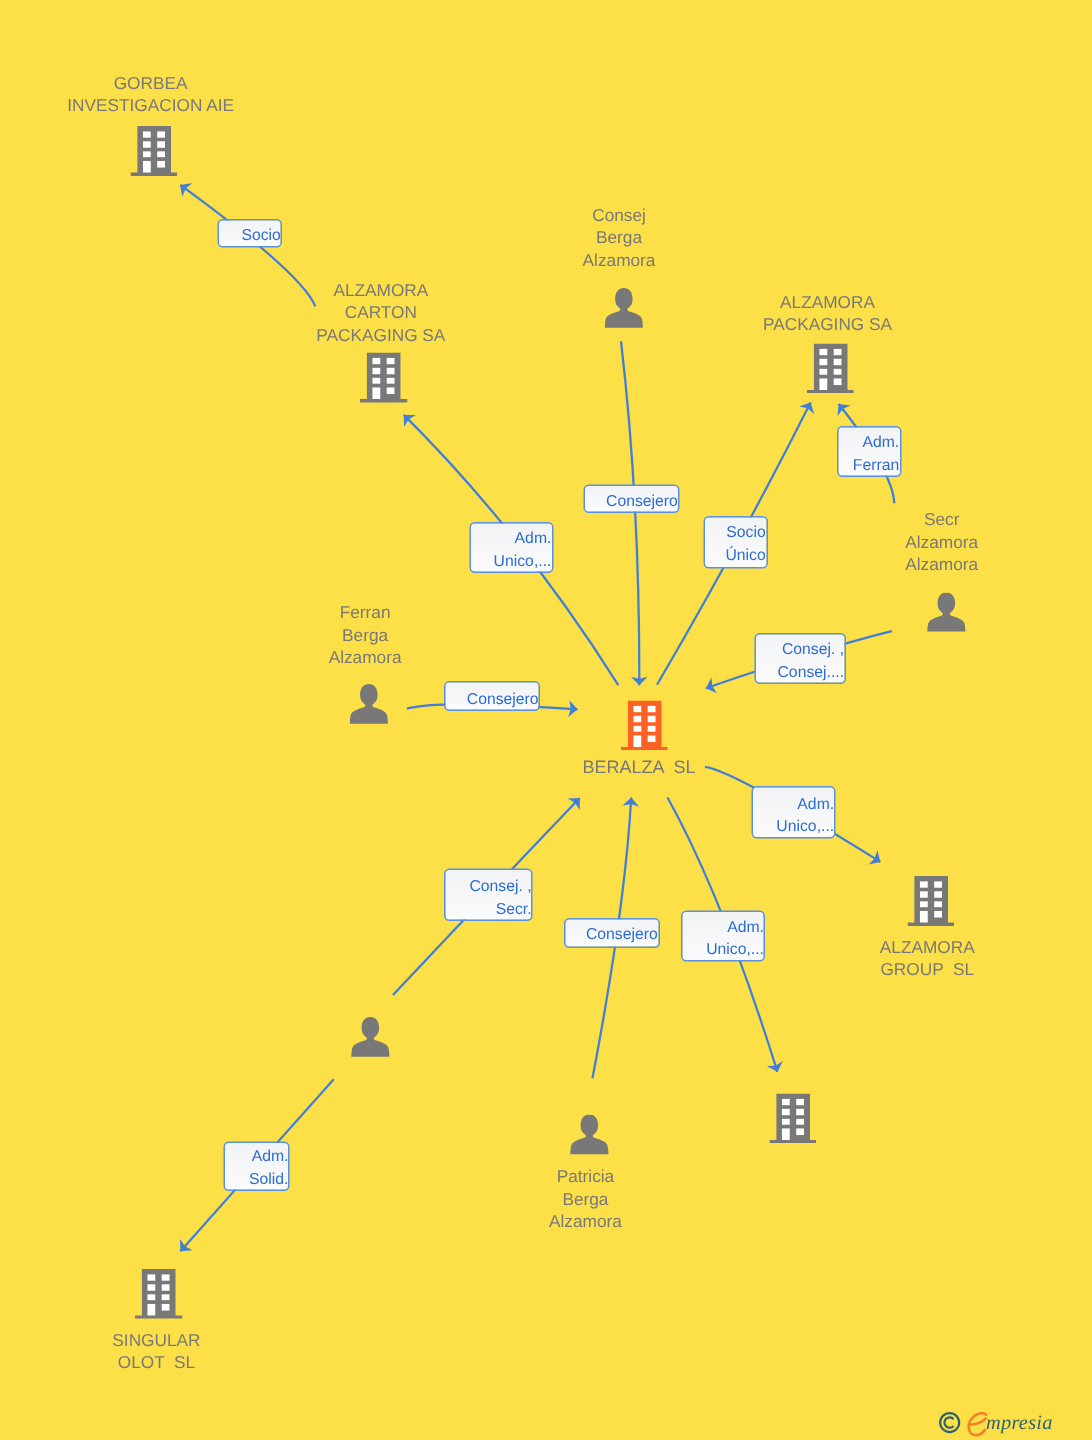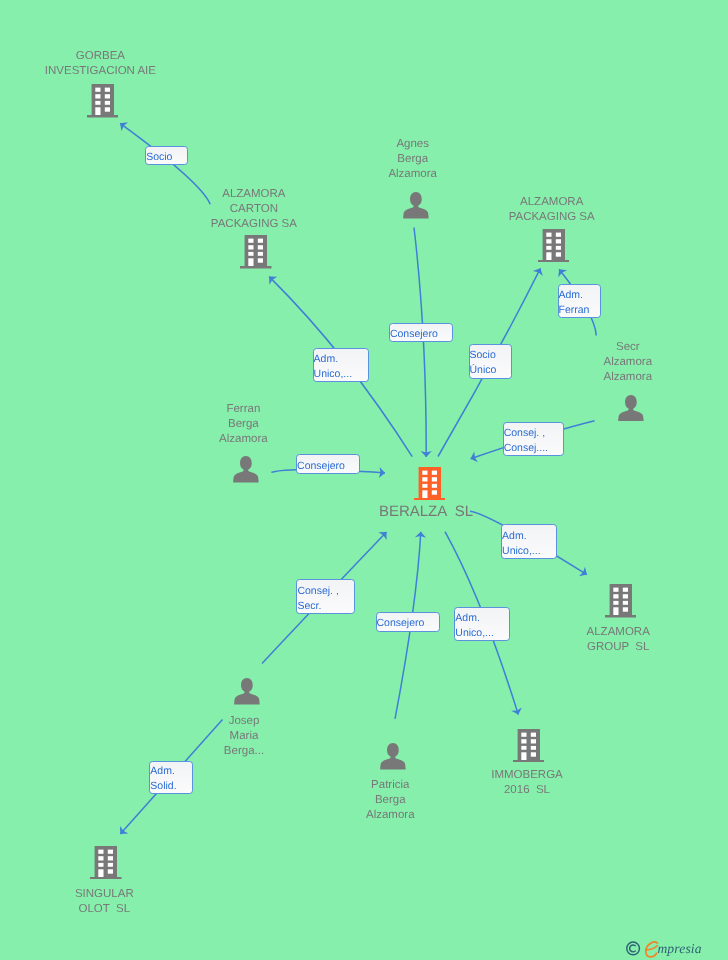--- a/index.html
+++ b/index.html
@@ -1,30 +1,30 @@
 <!DOCTYPE html>
 <html><head>
 <meta charset="utf-8">
 <title>Empresia relationship graph</title>
 <style>
   html,body{margin:0;padding:0;background:#ffffff;-webkit-font-smoothing:antialiased;}
   *{-webkit-font-smoothing:antialiased;}
-  #page{position:relative;width:728px;height:960px;background:#86efac;overflow:hidden;
+  #page{position:relative;width:728px;height:960px;background:#fde047;overflow:hidden;
         font-family:"Liberation Sans",sans-serif;-webkit-font-smoothing:antialiased;text-rendering:geometricPrecision;}
   svg.edges{position:absolute;left:0;top:0;width:728px;height:960px;overflow:visible;}
   .edge{fill:none;stroke:#3f7fd6;stroke-width:1.5;}
   .arrow{fill:#3f7fd6;}
   .node-icon{position:absolute;}
   .node-text{position:absolute;color:#787878;text-align:center;white-space:pre;
              font-size:11.5px;line-height:15px;}
-  .node-text.main{font-size:15px;line-height:15px;}
+  .node-text.main{font-size:12px;line-height:15px;}
   .elabel{position:absolute;box-sizing:border-box;background:linear-gradient(#f2f3f5,#fbfbfc);
           border:1.6px solid #5b92e0;border-radius:3.5px;color:#2a6cd4;
           font-size:10.5px;display:flex;flex-direction:column;
-          align-items:flex-start;justify-content:center;}
+          align-items:flex-end;justify-content:center;}
   .elabel i{font-style:normal;display:block;line-height:15px;white-space:pre;position:relative;top:2px;}
   .brand{position:absolute;display:flex;align-items:baseline;}
 </style>
 </head>
 <body>
 
 <div id="page">
 
 <svg class="edges" viewBox="0 0 728 960">
   <path class="edge" d="M 210.20 204.20 Q 201.50 182.50 120.10 123.30"></path>
@@ -103,21 +103,21 @@
 L 25.65 26.45
 C 25.52 23.60 25.28 21.45 24.85 20.30
 C 24.45 19.35 23.75 18.60 22.60 17.95
 C 21.10 17.15 18.80 16.40 16.80 15.75
 C 15.90 15.45 15.25 15.10 15.25 14.55
 L 15.25 14.15
 C 15.25 13.70 15.50 13.40 16.05 13.10
 C 17.50 12.30 18.75 10.30 18.75 7.25
 C 18.75 3.05 16.55 0.05 12.90 0.05 Z"></path>
 </svg></div>
-  <div class="node-text" style="left:262.70px;top:136.80px;width:300px"><span>Agnes</span><br><span>Berga</span><br><span>Alzamora</span></div>
+  <div class="node-text" style="left:262.70px;top:136.80px;width:300px"><span>Consej</span><br><span>Berga</span><br><span>Alzamora</span></div>
   <div class="node-icon" style="left:617.60px;top:394.80px"><svg width="26.0" height="26.6" viewBox="0 0 26.0 26.6">
 <path fill="#787878" d="
 M12.90 0.05
 C 9.25 0.05 7.05 3.05 7.05 7.25
 C 7.05 10.30 8.30 12.30 9.75 13.10
 C 10.30 13.40 10.55 13.70 10.55 14.15
 L 10.55 14.55
 C 10.55 15.10 9.90 15.45 9.00 15.75
 C 7.00 16.40 4.70 17.15 3.20 17.95
 C 2.05 18.60 1.35 19.35 0.95 20.30
@@ -193,21 +193,20 @@
 L 25.65 26.45
 C 25.52 23.60 25.28 21.45 24.85 20.30
 C 24.45 19.35 23.75 18.60 22.60 17.95
 C 21.10 17.15 18.80 16.40 16.80 15.75
 C 15.90 15.45 15.25 15.10 15.25 14.55
 L 15.25 14.15
 C 15.25 13.70 15.50 13.40 16.05 13.10
 C 17.50 12.30 18.75 10.30 18.75 7.25
 C 18.75 3.05 16.55 0.05 12.90 0.05 Z"></path>
 </svg></div>
-  <div class="node-text" style="left:94.00px;top:714.20px;width:300px"><span>Josep</span><br><span>Maria</span><br><span>Berga...</span></div>
   <div class="node-icon" style="left:379.80px;top:743.20px"><svg width="26.0" height="26.6" viewBox="0 0 26.0 26.6">
 <path fill="#787878" d="
 M12.90 0.05
 C 9.25 0.05 7.05 3.05 7.05 7.25
 C 7.05 10.30 8.30 12.30 9.75 13.10
 C 10.30 13.40 10.55 13.70 10.55 14.15
 L 10.55 14.55
 C 10.55 15.10 9.90 15.45 9.00 15.75
 C 7.00 16.40 4.70 17.15 3.20 17.95
 C 2.05 18.60 1.35 19.35 0.95 20.30
@@ -227,21 +226,20 @@
 <path fill="#787878" d="M4.6 0 H27.0 V31.0 H4.6 Z M0 31.0 H31.5 V33.4 H0 Z"></path>
 <rect fill="#fff" x="8.3" y="3.6" width="5.2" height="4.2"></rect>
 <rect fill="#fff" x="17.8" y="3.6" width="5.2" height="4.2"></rect>
 <rect fill="#fff" x="8.3" y="10.2" width="5.2" height="4.3"></rect>
 <rect fill="#fff" x="17.8" y="10.2" width="5.2" height="4.3"></rect>
 <rect fill="#fff" x="8.3" y="16.9" width="5.2" height="3.9"></rect>
 <rect fill="#fff" x="17.8" y="16.9" width="5.2" height="3.9"></rect>
 <rect fill="#fff" x="8.3" y="23.3" width="5.2" height="7.7"></rect>
 <rect fill="#fff" x="17.8" y="23.3" width="5.2" height="4.4"></rect>
 </svg></div>
-  <div class="node-text" style="left:377.00px;top:768.30px;width:300px"><span>IMMOBERGA</span><br><span>2016  SL</span></div>
   <div class="node-icon" style="left:90.45px;top:845.50px"><svg width="31.5" height="33.4" viewBox="0 0 31.5 33.4">
 <path fill="#787878" d="M4.6 0 H27.0 V31.0 H4.6 Z M0 31.0 H31.5 V33.4 H0 Z"></path>
 <rect fill="#fff" x="8.3" y="3.6" width="5.2" height="4.2"></rect>
 <rect fill="#fff" x="17.8" y="3.6" width="5.2" height="4.2"></rect>
 <rect fill="#fff" x="8.3" y="10.2" width="5.2" height="4.3"></rect>
 <rect fill="#fff" x="17.8" y="10.2" width="5.2" height="4.3"></rect>
 <rect fill="#fff" x="8.3" y="16.9" width="5.2" height="3.9"></rect>
 <rect fill="#fff" x="17.8" y="16.9" width="5.2" height="3.9"></rect>
 <rect fill="#fff" x="8.3" y="23.3" width="5.2" height="7.7"></rect>
 <rect fill="#fff" x="17.8" y="23.3" width="5.2" height="4.4"></rect>

